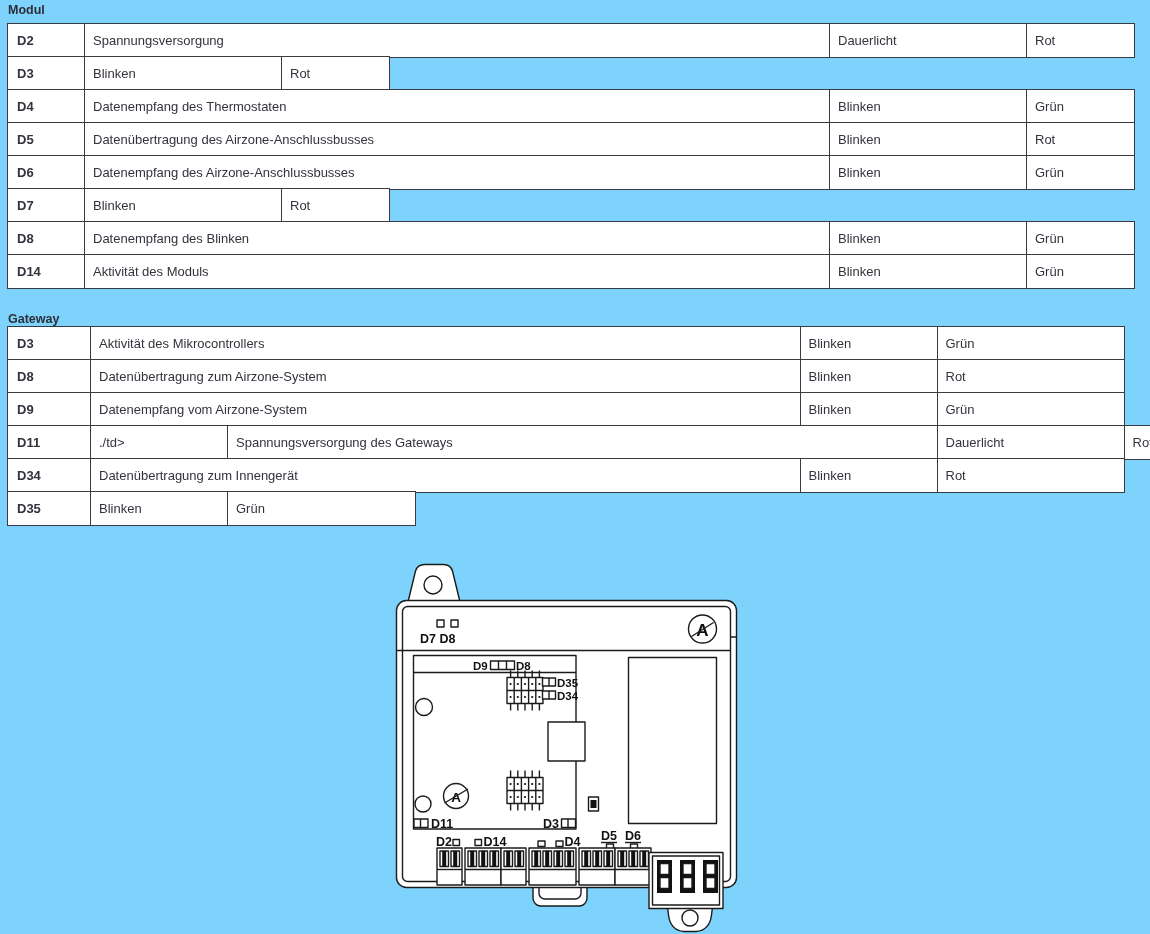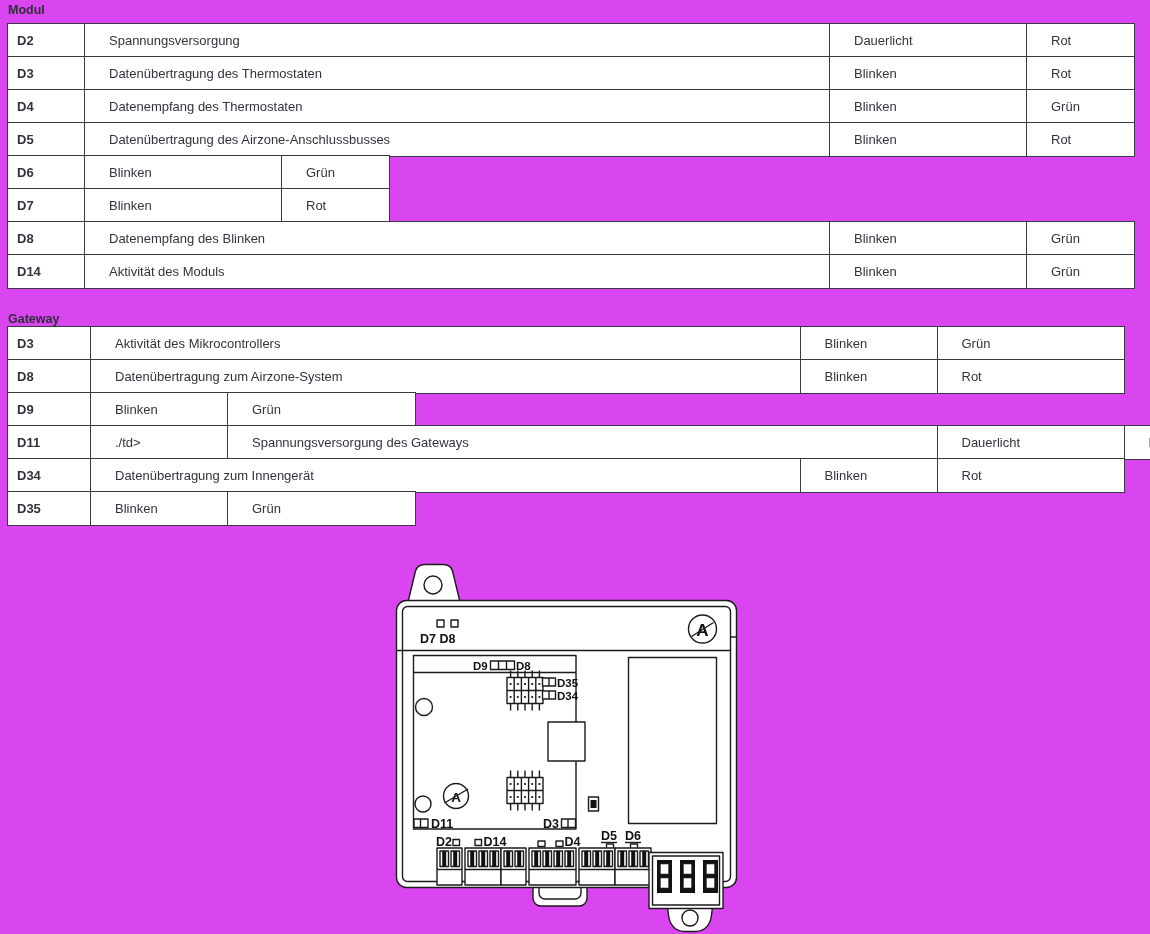--- a/index.html
+++ b/index.html
@@ -1,23 +1,23 @@
 <!DOCTYPE html>
 <html><head>
 <meta charset="utf-8">
 <style>
   html,body{margin:0;padding:0;background:#fff;}
-  .page{position:relative;width:1150px;height:934px;background:#d946ef;overflow:hidden;
+  .page{position:relative;width:1150px;height:934px;background:#7dd3fc;overflow:hidden;
         font-family:"Liberation Sans",sans-serif;color:#30303a;}
   .sec-title{position:absolute;font-weight:bold;font-size:12.5px;color:#2e2e38;}
   .led-table{position:absolute;}
   .trow{display:flex;}
   .trow + .trow{margin-top:-1.5px;}
   .tcell{box-sizing:border-box;border:1.5px solid #3a3a42;height:34.5px;background:#fff;
-         display:flex;align-items:center;padding-left:24px;font-size:13px;color:#33333d;
+         display:flex;align-items:center;padding-left:8px;font-size:13px;color:#33333d;
          white-space:nowrap;overflow:hidden;}
   .tcell + .tcell{margin-left:-1.5px;}
   .tcell.code{font-weight:bold;padding-left:9px;}
   #modul-table .c0{width:78.5px}
   #modul-table .c1{width:746.5px}
   #modul-table .c2{width:198.5px}
   #modul-table .c3{width:108.5px}
   #gateway-table .c0{width:84.5px}
   #gateway-table .c1{width:711px}
   #gateway-table .c2{width:138.5px}
@@ -33,38 +33,38 @@
   <div class="sec-title" style="left:8px;top:3px">Modul</div>
   <div class="led-table" id="modul-table" style="left:7px;top:23px">
       <div class="trow">
         <div class="tcell c0 code">D2</div>
         <div class="tcell c1">Spannungsversorgung</div>
         <div class="tcell c2">Dauerlicht</div>
         <div class="tcell c3">Rot</div>
       </div>
       <div class="trow">
         <div class="tcell c0 code">D3</div>
-        <div class="tcell c1">Datenübertragung des Thermostaten</div>
         <div class="tcell c2">Blinken</div>
         <div class="tcell c3">Rot</div>
       </div>
       <div class="trow">
         <div class="tcell c0 code">D4</div>
         <div class="tcell c1">Datenempfang des Thermostaten</div>
         <div class="tcell c2">Blinken</div>
         <div class="tcell c3">Grün</div>
       </div>
       <div class="trow">
         <div class="tcell c0 code">D5</div>
         <div class="tcell c1">Datenübertragung des Airzone-Anschlussbusses</div>
         <div class="tcell c2">Blinken</div>
         <div class="tcell c3">Rot</div>
       </div>
       <div class="trow">
         <div class="tcell c0 code">D6</div>
+        <div class="tcell c1">Datenempfang des Airzone-Anschlussbusses</div>
         <div class="tcell c2">Blinken</div>
         <div class="tcell c3">Grün</div>
       </div>
       <div class="trow">
         <div class="tcell c0 code">D7</div>
         <div class="tcell c2">Blinken</div>
         <div class="tcell c3">Rot</div>
       </div>
       <div class="trow">
         <div class="tcell c0 code">D8</div>
@@ -89,20 +89,21 @@
         <div class="tcell c3">Grün</div>
       </div>
       <div class="trow">
         <div class="tcell c0 code">D8</div>
         <div class="tcell c1">Datenübertragung zum Airzone-System</div>
         <div class="tcell c2">Blinken</div>
         <div class="tcell c3">Rot</div>
       </div>
       <div class="trow">
         <div class="tcell c0 code">D9</div>
+        <div class="tcell c1">Datenempfang vom Airzone-System</div>
         <div class="tcell c2">Blinken</div>
         <div class="tcell c3">Grün</div>
       </div>
       <div class="trow">
         <div class="tcell c0 code">D11</div>
         <div class="tcell c2">./td&gt;</div>
         <div class="tcell c1">Spannungsversorgung des Gateways</div>
         <div class="tcell c3">Dauerlicht</div>
         <div class="tcell c4">Rot</div>
       </div>

